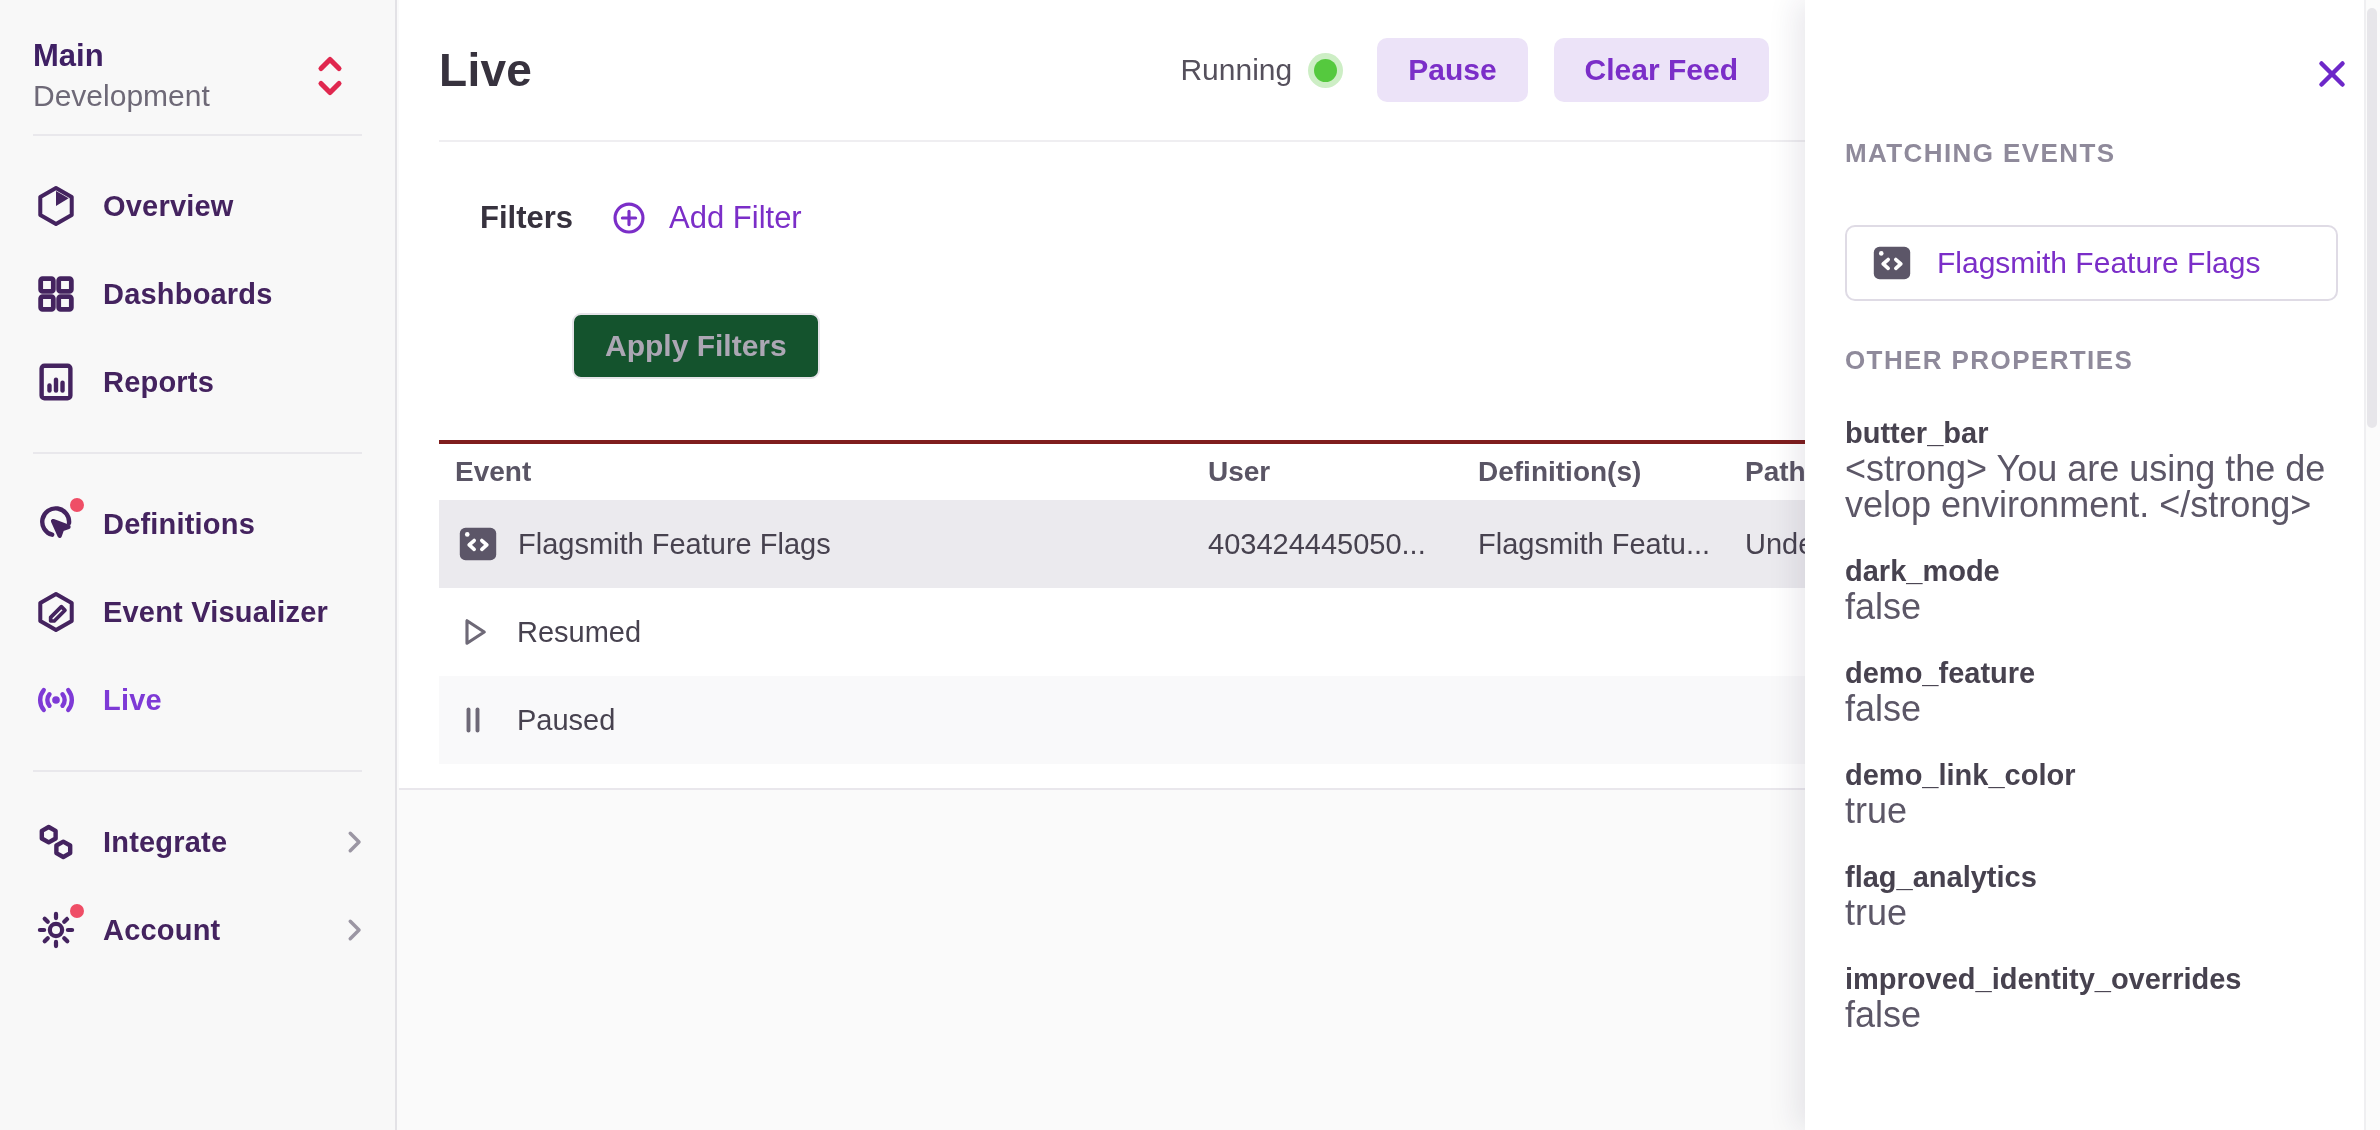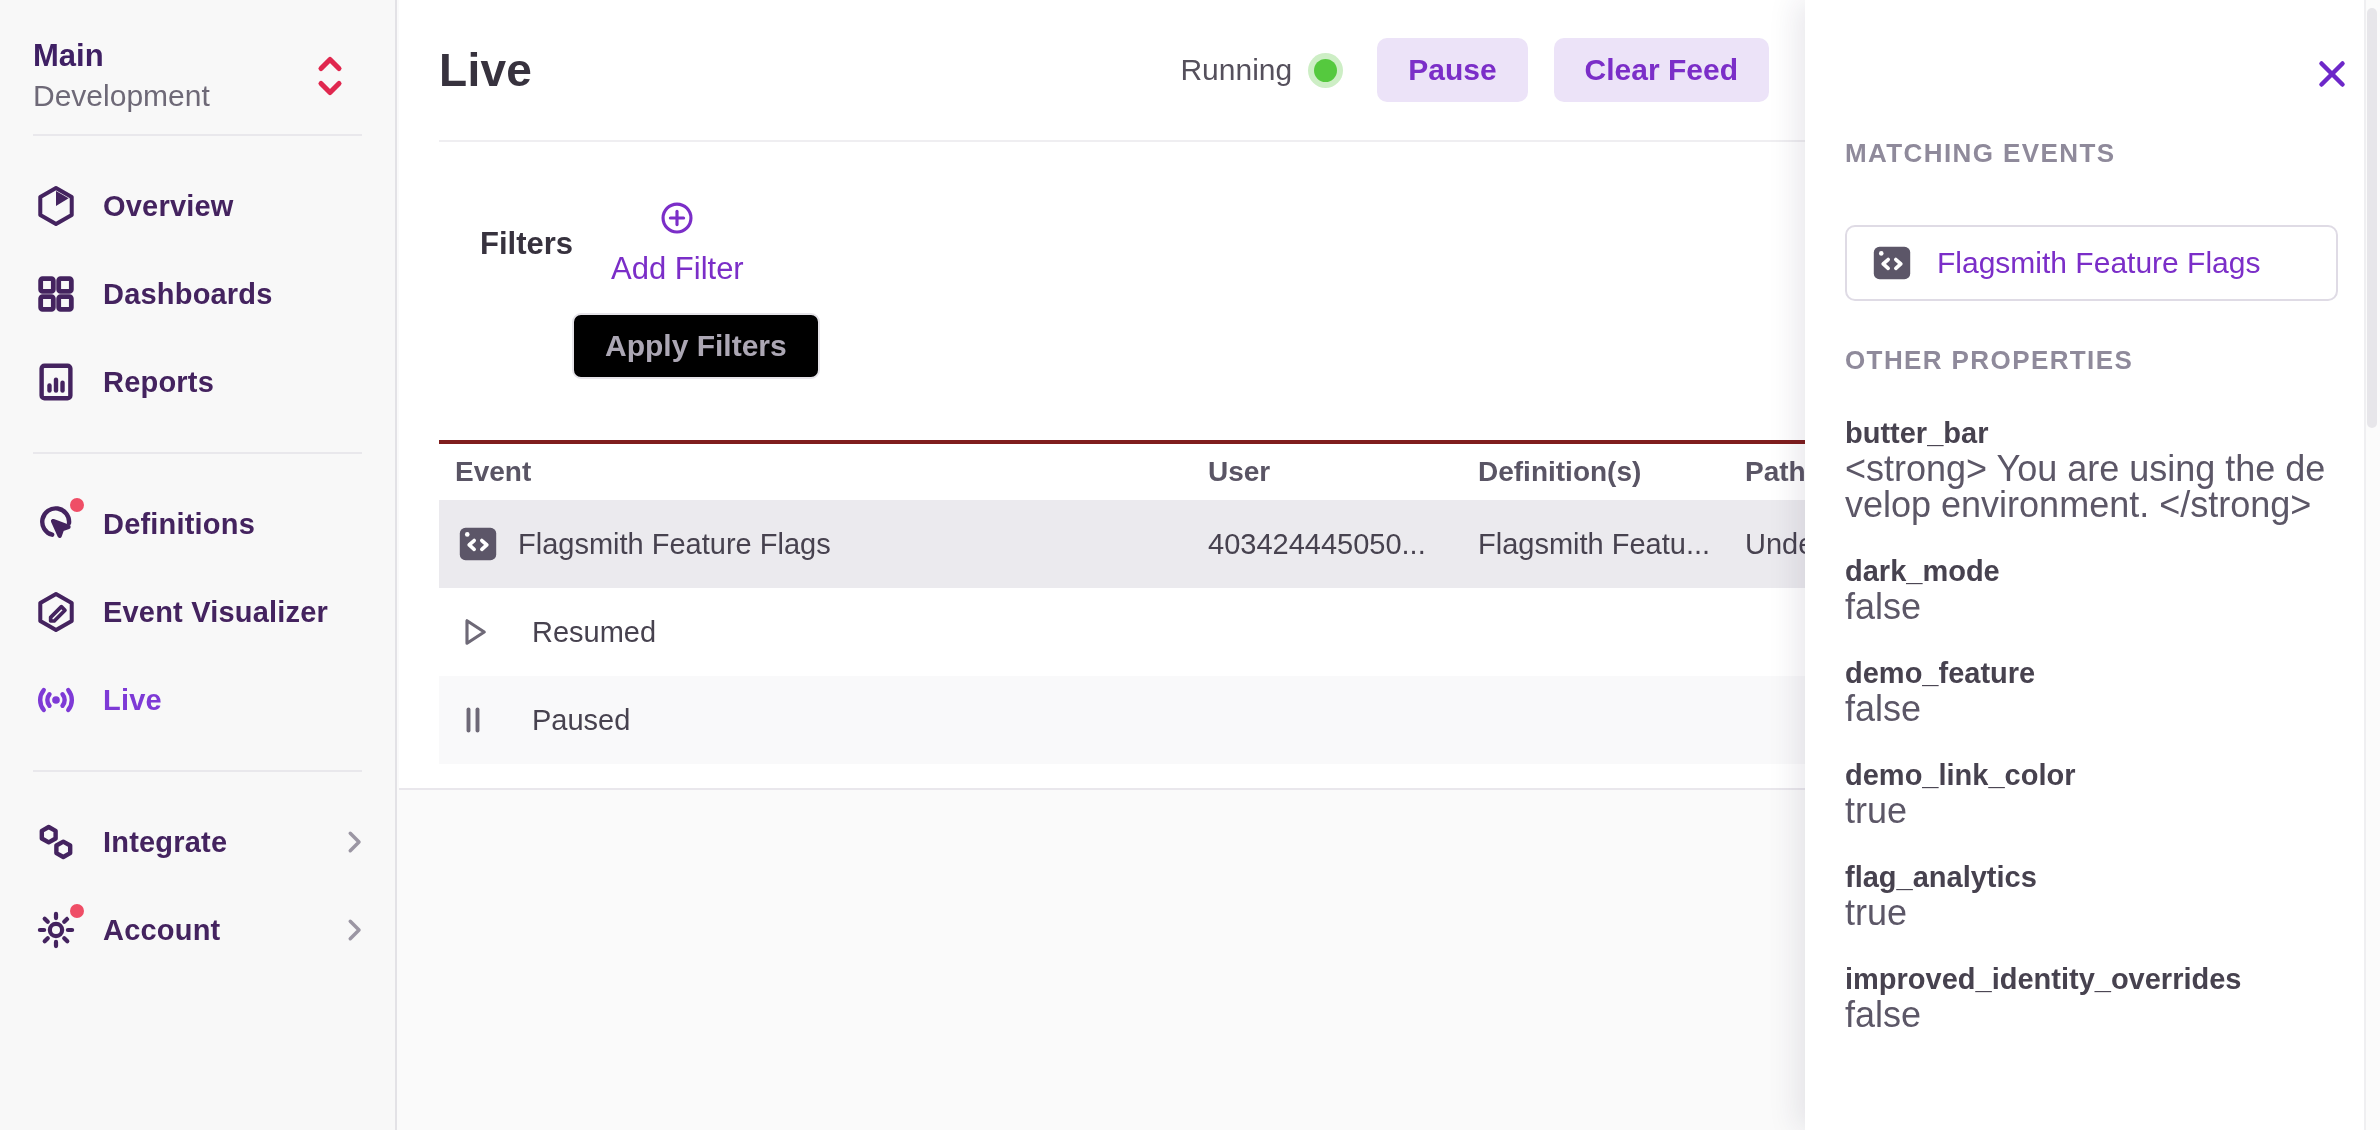--- a/index.html
+++ b/index.html
@@ -56,43 +56,43 @@
     background:#ECE3F8; color:#7B2EC8; border:none; border-radius:10px;
     font-family:inherit; font-size:30px; font-weight:bold;
     padding:15px 31px; cursor:pointer;
   }
 
   .filters-row {
     position:absolute; left:81px; top:200px; display:flex; align-items:center; gap:38px;
   }
   .filters-label { font-size:31px; font-weight:bold; color:#37323E; }
   .link-purple {
-    display:flex; align-items:center; gap:15px; color:#7B2EC8;
-    font-size:31px; cursor:pointer; background:none; border:none; font-family:inherit;flex-direction:column;
+    display:flex; align-items:flex-end; gap:22px; color:#7B2EC8;
+    font-size:31px; cursor:pointer; background:none; border:none; font-family:inherit;
   }
   .apply-btn {
     position:absolute; left:173px; top:313px;
-    background:#000000; color:#ACA7B4; border:2px solid #E6E4E9; border-radius:9px;
+    background:#14532d; color:#ACA7B4; border:2px solid #E6E4E9; border-radius:9px;
     font-family:inherit; font-size:30px; font-weight:bold; padding:14px 31px; cursor:default;
   }
 
   
   .feed { position:absolute; left:40px; right:0; top:440px; }
   .feed-grid { display:grid; grid-template-columns:753px 270px 267px 1fr; align-items:center; }
   .feed-head { height:60px; border-top:4px solid #7f1d1d; }
   .feed-head > div {
     padding-left:16px; font-size:28px; font-weight:bold; color:#5A5565;
   }
   .feed-row { height:88px; cursor:pointer; }
   .feed-row > div { padding-left:16px; font-size:29px; color:#47424F; }
   .row-selected { background:#EBEAEE; }
   .row-alt { background:#F9F9FA; }
   .event-cell { display:flex; align-items:center; gap:17px; }
   .path-muted { color:#8F8A9B; white-space:nowrap; }
-  .status-row-cell { display:flex; align-items:center; gap:41px; color:#5C5767; }
+  .status-row-cell { display:flex; align-items:center; gap:26px; color:#5C5767; }
   .status-row-cell .glyph { color:#6E6977; }
   .code-chip { width:46px; height:46px; flex:0 0 auto; }
 
   
   .panel {
     position:absolute; left:1805px; top:0; bottom:0; width:575px; background:#fff;
     box-shadow:-8px 0 28px rgba(44,34,66,.10); z-index:10;
     padding:138px 42px 0 40px;
   }
   .panel-close {

